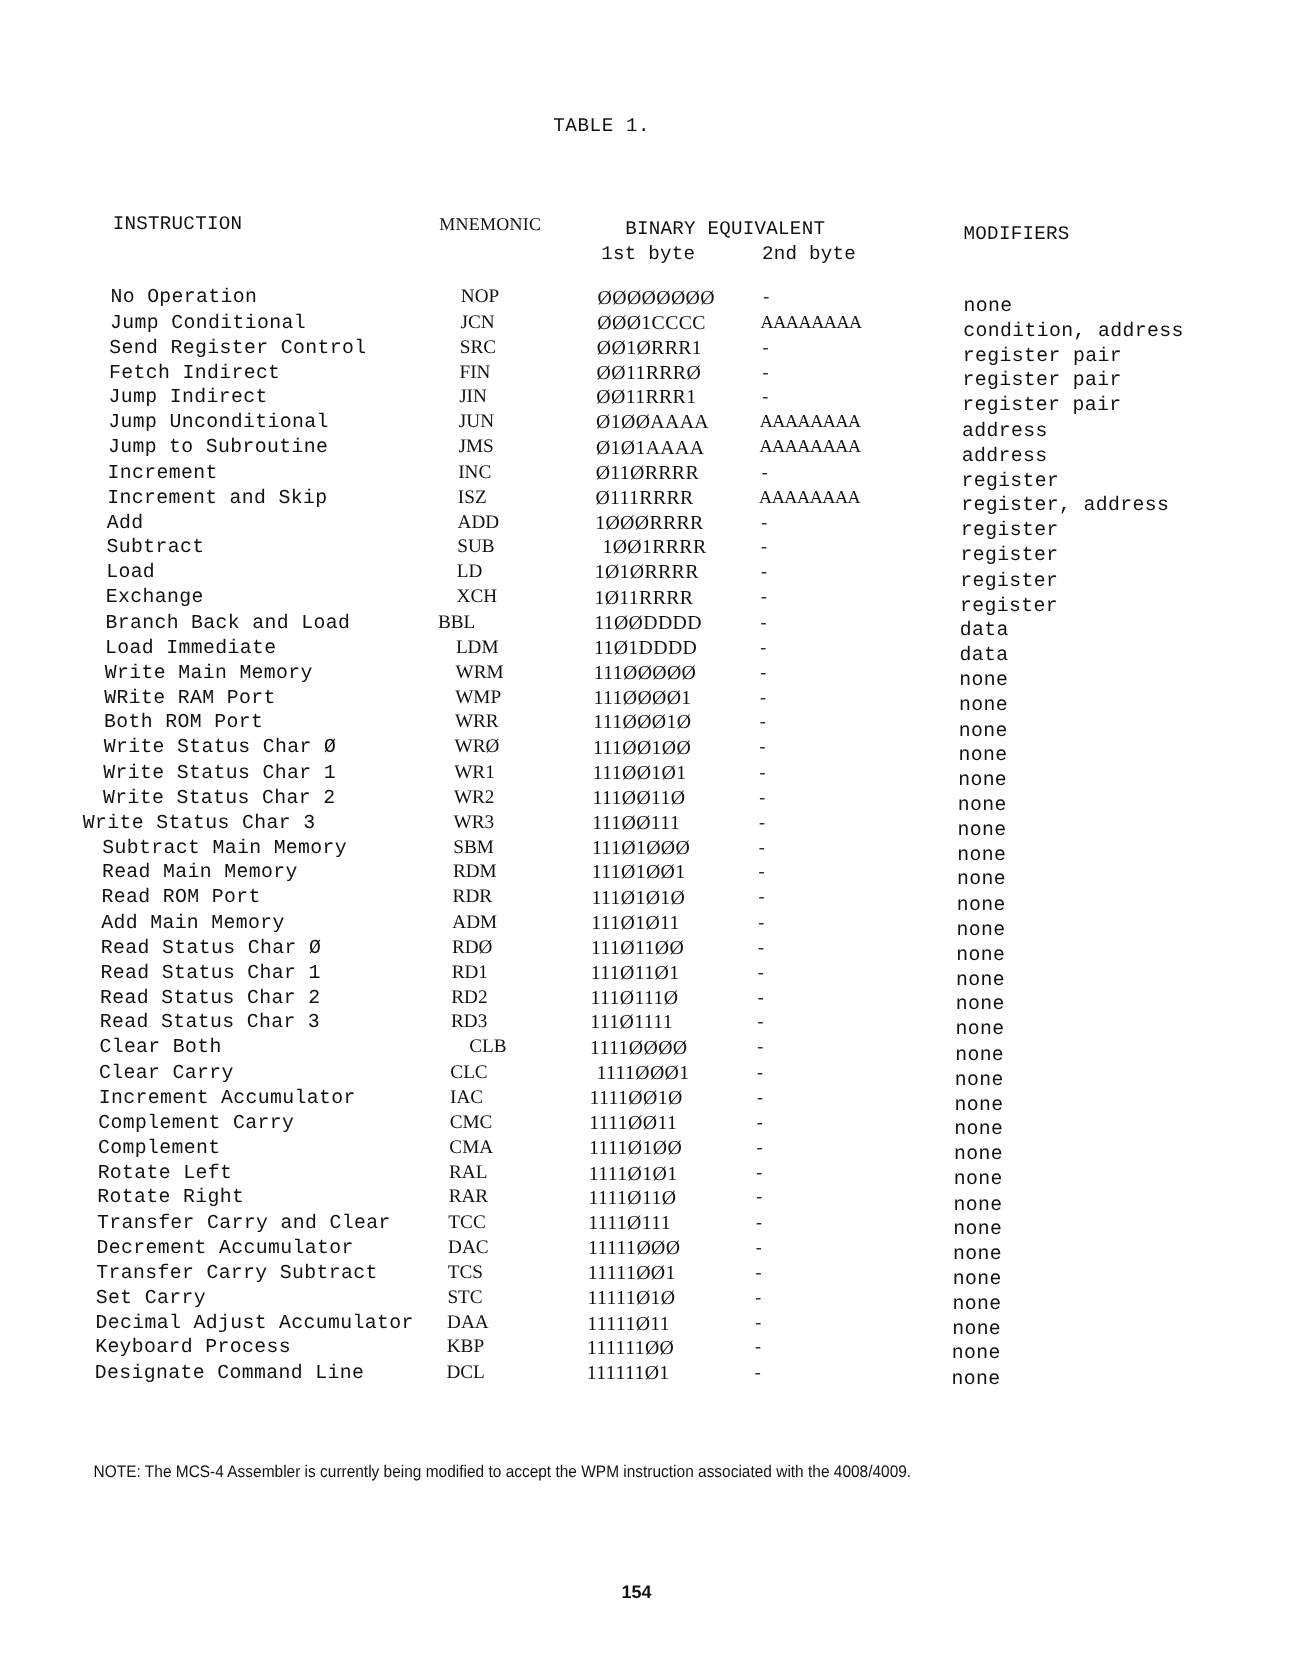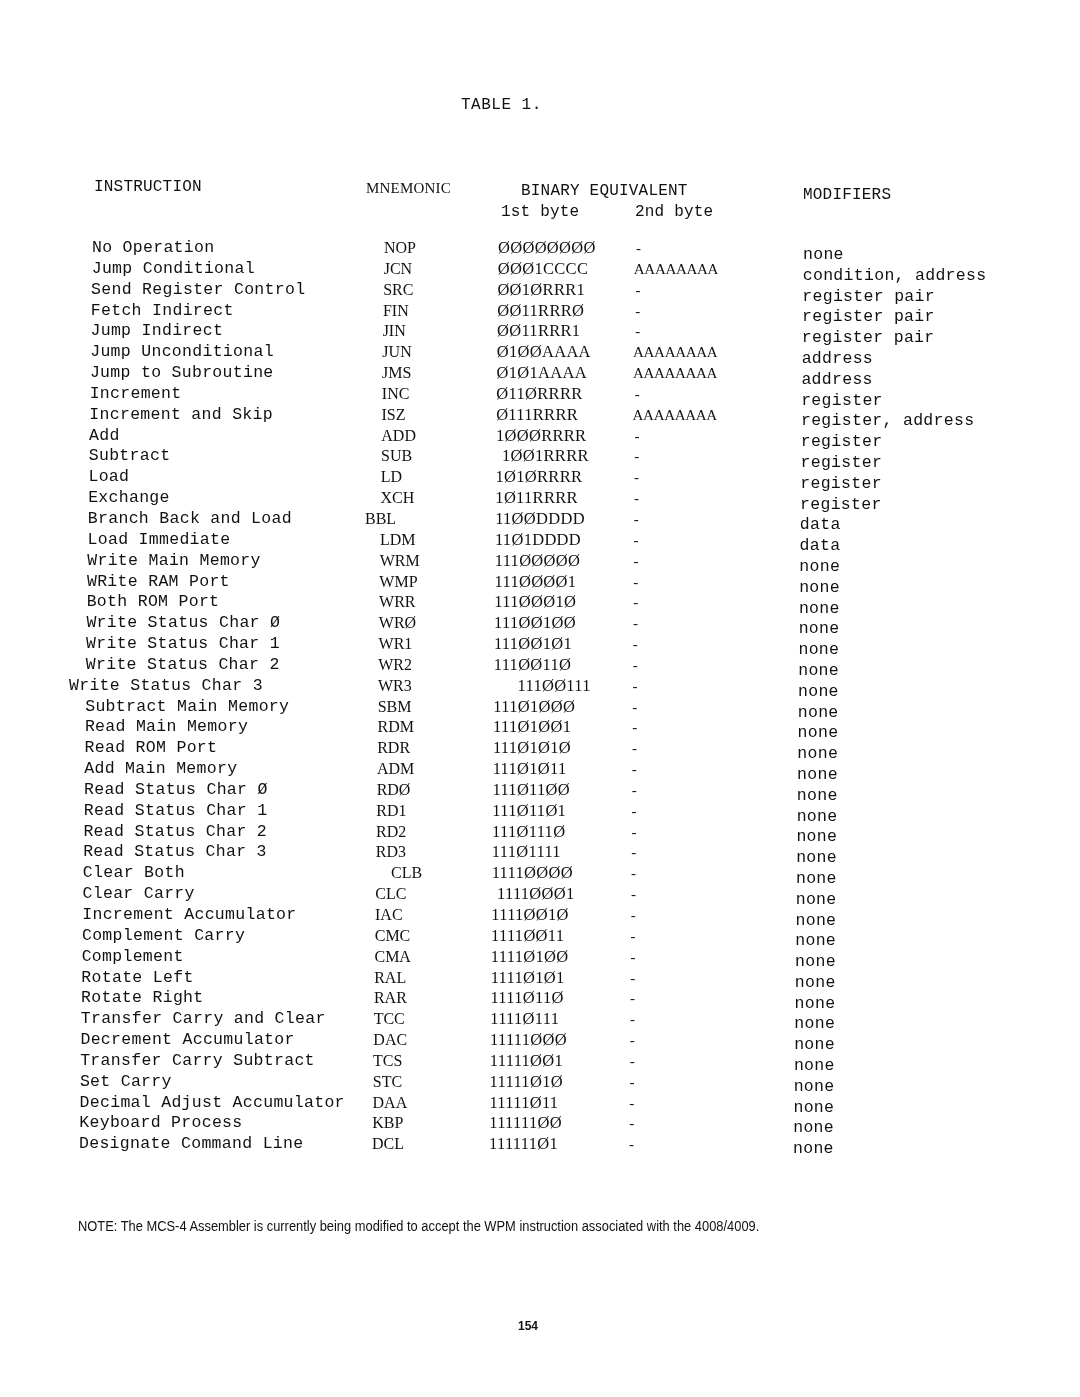--- a/index.html
+++ b/index.html
@@ -15,21 +15,21 @@
     .hdr-byte2 { left: 635px; top: 203px; }
     .rows { position: absolute; left: 0; top: 238px; width: 1080px; }
     .row { position: relative; height: 20.85px; white-space: nowrap; }
     .cell { position: absolute; top: 0; line-height: 20px; }
     .c-instr { font-family: "Liberation Mono", "DejaVu Sans Mono", monospace; font-size: 16.5px; letter-spacing: 0.3px; }
     .c-mnem { font-family: "Liberation Serif", "DejaVu Serif", serif; font-size: 16px; }
     .c-b1 { font-family: "Liberation Serif", "DejaVu Serif", serif; font-size: 16.5px; letter-spacing: 0.3px; }
     .c-b2 { font-family: "Liberation Serif", "DejaVu Serif", serif; font-size: 15px; letter-spacing: -0.3px; }
     .c-mod { font-family: "Liberation Mono", "DejaVu Sans Mono", monospace; font-size: 16.5px; letter-spacing: 0.3px; }
     .note { position: absolute; left: 78px; top: 1218px; font-family: "Liberation Sans", "DejaVu Sans", sans-serif; font-size: 14px; transform: scaleX(0.92); transform-origin: left center; white-space: nowrap; }
-    .page-number { position: absolute; left: 518px; top: 1319px; font-family: "Liberation Sans", "DejaVu Sans", sans-serif; font-size: 12px; font-weight: bold; }
+    .page-number { position: absolute; left: 518px; top: 1319px; font-family: "Liberation Sans", "DejaVu Sans", sans-serif; font-size: 15px; font-weight: bold; }
   </style>
 </head>
 <body>
 
 <div class="page">
   <div class="table-title">TABLE 1.</div>
 
   <div class="hdr hdr-instruction">INSTRUCTION</div>
   <div class="hdr hdr-mnemonic">MNEMONIC</div>
   <div class="hdr hdr-binary">BINARY EQUIVALENT</div>
@@ -181,21 +181,21 @@
       <div class="row">
         <span class="cell c-instr" style="left: 85.7955px;">Write Status Char 2</span>
         <span class="cell c-mnem" style="left: 378.273px;">WR2</span>
         <span class="cell c-b1" style="left: 493.705px;">111ØØ11Ø</span>
         <span class="cell c-b2" style="left: 632.659px;">-</span>
         <span class="cell c-mod" style="left: 798.227px; top: 6.04545px;">none</span>
       </div>
       <div class="row">
         <span class="cell c-instr" style="left: 69px;">Write Status Char 3</span>
         <span class="cell c-mnem" style="left: 378px;">WR3</span>
-        <span class="cell c-b1" style="left: 493.5px; margin-left: 24px;">111ØØ111</span>
+        <span class="cell c-b1" style="left: 493.5px;">111ØØ111</span>
         <span class="cell c-b2" style="left: 632.5px;">-</span>
         <span class="cell c-mod" style="left: 798px; top: 6px;">none</span>
       </div>
       <div class="row">
         <span class="cell c-instr" style="left: 85.2045px;">Subtract Main Memory</span>
         <span class="cell c-mnem" style="left: 377.727px;">SBM</span>
         <span class="cell c-b1" style="left: 493.295px;">111Ø1ØØØ</span>
         <span class="cell c-b2" style="left: 632.341px;">-</span>
         <span class="cell c-mod" style="left: 797.773px; top: 5.95455px;">none</span>
       </div>

